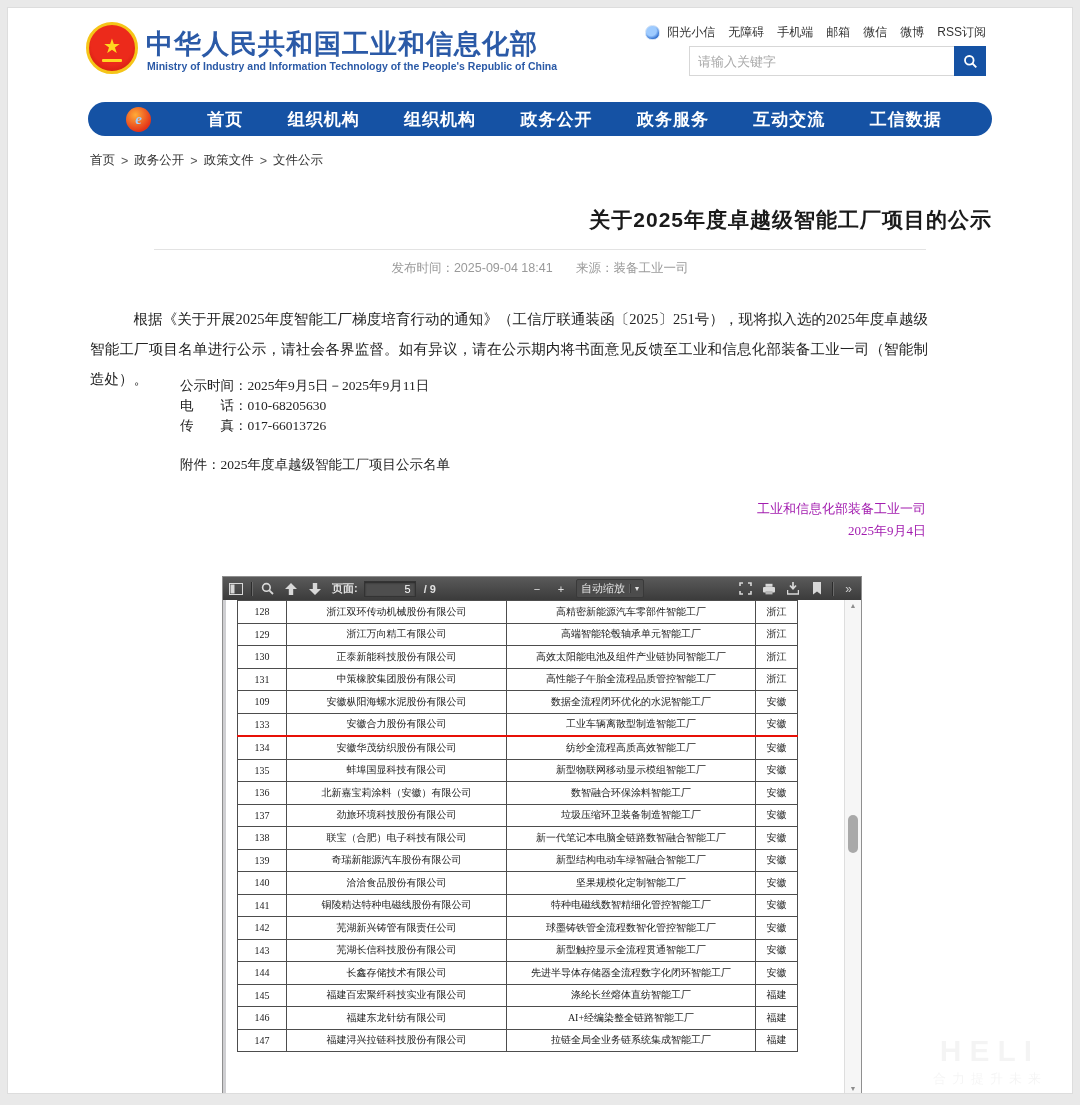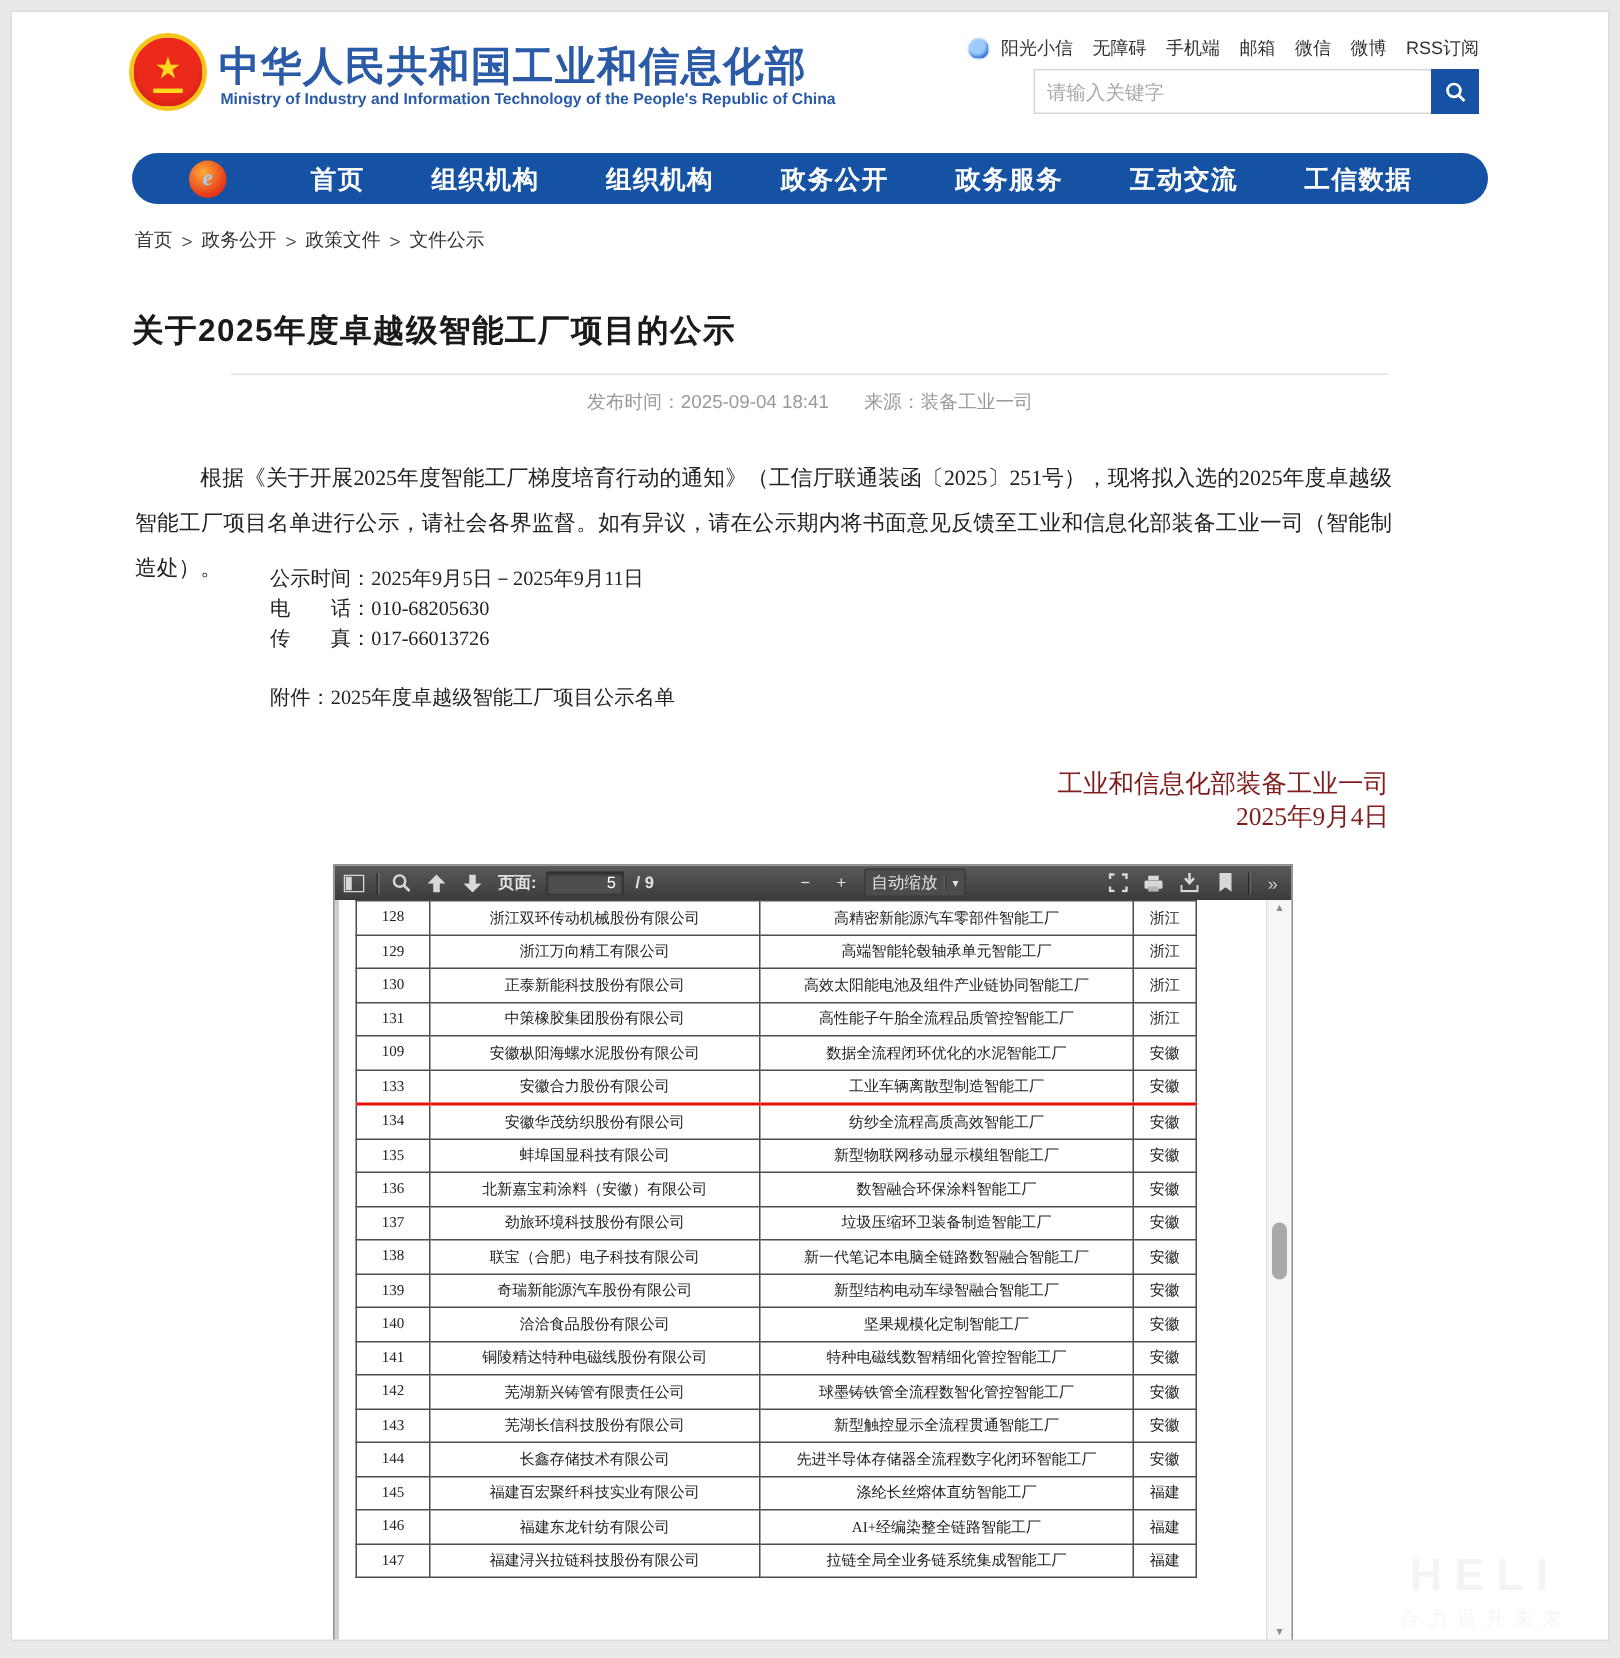--- a/index.html
+++ b/index.html
@@ -32,31 +32,31 @@
     background:radial-gradient(circle at 38% 32%,#ffab38,#e43318 72%);display:flex;align-items:center;
     justify-content:center;color:#9ecfff;font:italic bold 15px "Liberation Serif",serif;}
   .nav-items{flex:1;display:flex;justify-content:space-around;padding:0 28px 0 34px;}
   .nav-item{font-size:17px;font-weight:bold;letter-spacing:1px;cursor:pointer;white-space:nowrap;}
   
   .breadcrumb{position:absolute;left:82px;top:144px;font-size:12.5px;color:#333;display:flex;gap:6px;align-items:center;}
   .breadcrumb .crumb{cursor:pointer;}
   .breadcrumb .sep{color:#555;}
   .breadcrumb > .sep:last-child{display:none;}
   
-  .art-title{position:absolute;left:80px;top:198px;width:904px;text-align:left;
+  .art-title{position:absolute;left:80px;top:198px;width:904px;text-align:right;
     font-size:21px;font-weight:bold;color:#1a1a1a;letter-spacing:1px;}
   .divider{position:absolute;left:146px;top:241px;width:772px;border-bottom:1px solid #e3e3e3;}
   .meta{position:absolute;left:80px;top:252px;width:904px;text-align:center;font-size:12.5px;color:#9a9a9a;}
   .meta span{margin:0 10px;}
   .serif{font-family:"Liberation Serif","DejaVu Serif",serif;}
   .para{position:absolute;left:82px;top:296px;width:838px;font-size:14.5px;line-height:30px;
     color:#222;text-indent:3em;text-align:justify;}
   .info{position:absolute;left:172px;top:368px;font-size:13.5px;line-height:20px;color:#222;}
   .attach{position:absolute;left:172px;top:448px;font-size:13.5px;color:#222;}
-  .sign{position:absolute;left:82px;top:490px;width:836px;text-align:right;font-size:17px;color:#7f1d1d;line-height:22px;margin-top:14px;}
+  .sign{position:absolute;left:82px;top:490px;width:836px;text-align:right;font-size:13px;color:#a21caf;line-height:22px;}
   
   .pdf{position:absolute;left:214px;top:568px;width:640px;height:517px;overflow:hidden;
     border:1px solid #8f8f8f;border-bottom:none;box-sizing:border-box;background:#cfcfd2;}
   .pdf-toolbar{height:23px;background:linear-gradient(#5a5a5a,#3b3b3b);display:flex;align-items:center;
     color:#e2e2e2;font-size:11px;padding:0 4px;gap:6px;}
   .tb-btn{display:flex;align-items:center;justify-content:center;width:18px;height:17px;cursor:pointer;border-radius:2px;}
   .tb-sep{width:1px;height:14px;background:#2c2c2c;box-shadow:1px 0 0 #6a6a6a;}
   .tb-label{margin-left:2px;white-space:nowrap;font-weight:bold;}
   .page-input{width:42px;height:14px;background:#4e4e4e;border:1px solid #333;box-shadow:inset 0 1px 2px rgba(0,0,0,.5);
     color:#fff;font-size:11px;text-align:right;padding:0 4px;outline:none;}

